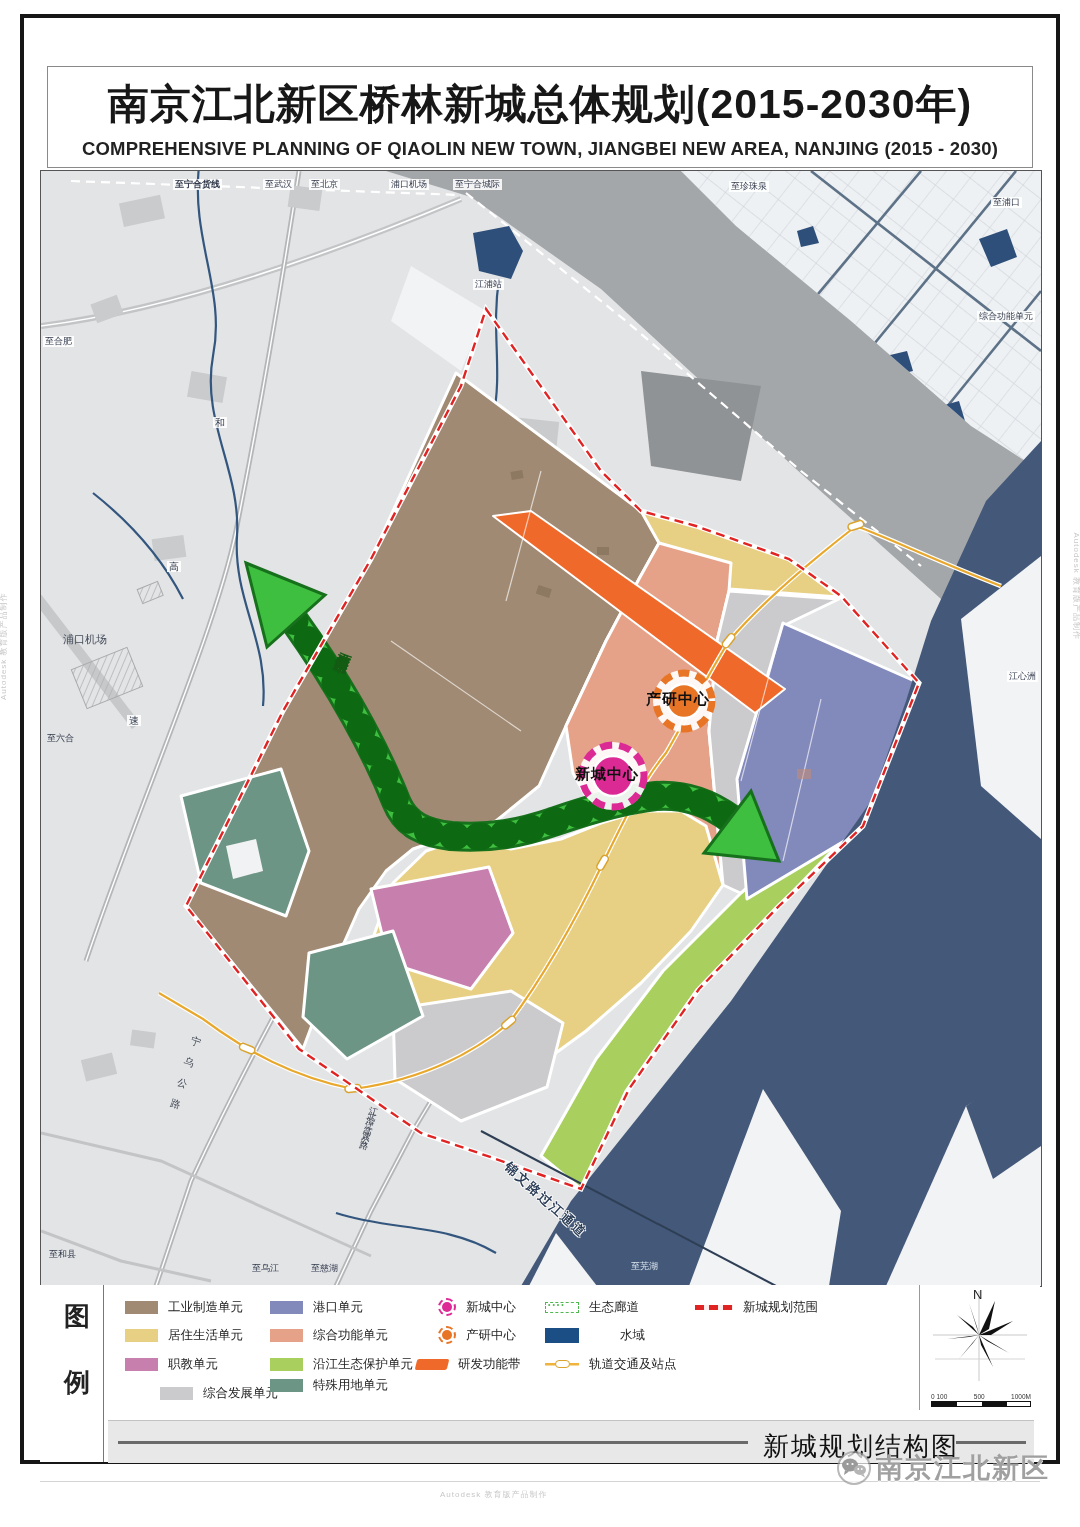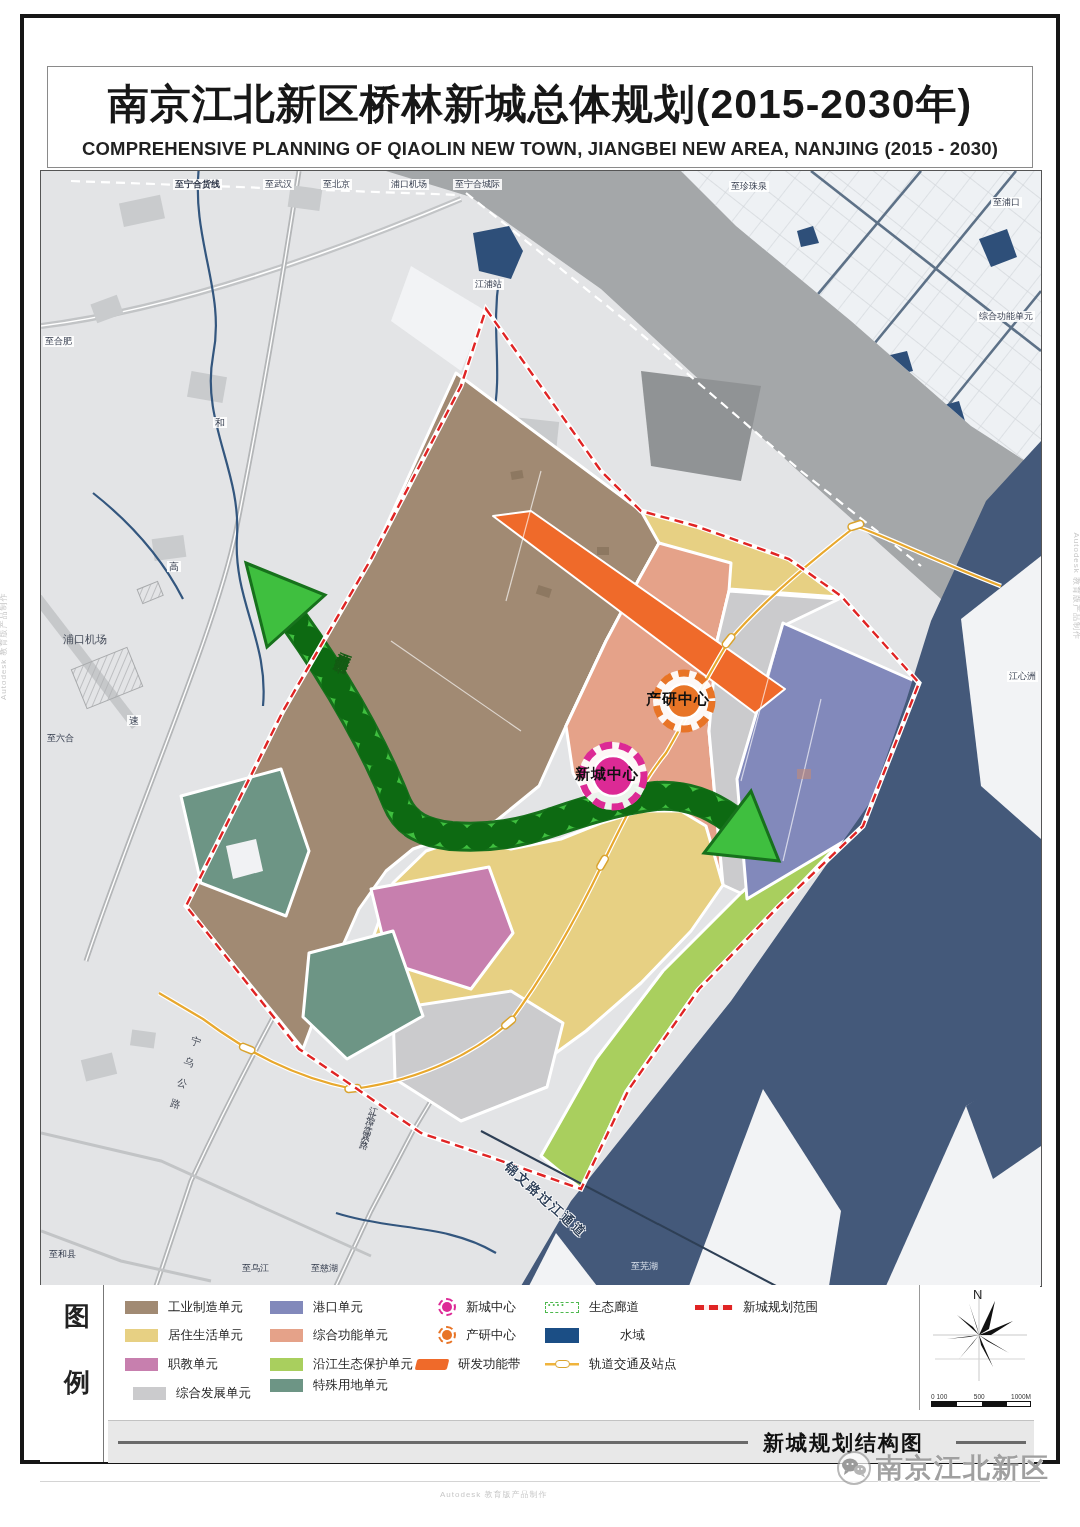--- a/index.html
+++ b/index.html
@@ -38,21 +38,21 @@
   .kind-rail{width:34px;height:9px;position:relative;background:linear-gradient(#f0b43c,#f0b43c) center/100% 2.5px no-repeat;}
   .kind-rail::after{content:'';position:absolute;left:10px;top:0;width:13px;height:6px;border:1.5px solid #d9a32e;border-radius:4px;background:#fff;}
   .kind-boundary{width:38px;height:5px;background:repeating-linear-gradient(90deg,var(--c) 0 9px,#ffecec 9px 14px);}
   .compass{position:absolute;left:885px;top:2px;width:110px;height:122px;}
   .compass .n{position:absolute;left:48px;top:0;font-size:13px;color:#222;}
   .scalebar{position:absolute;left:6px;top:106px;width:100px;}
   .scalebar .ticks{display:flex;justify-content:space-between;font-size:6.5px;color:#333;}
   .scalebar .bar{height:3.5px;margin-top:1px;background:repeating-linear-gradient(90deg,#111 0 25px,#fff 25px 50px);border:.5px solid #111;}
   .footbar{position:absolute;left:108px;top:1420px;width:926px;height:42px;background:#e8e8e8;border-top:1px solid #c2c2c2;}
   .footbar .rule{position:absolute;top:20px;height:2.5px;background:#6a6a6a;}
-  .foot-title{position:absolute;left:655px;top:8px;font-size:21px;font-weight:bold;letter-spacing:2px;color:#111;}
+  .foot-title{position:absolute;left:655px;top:8px;font-size:26px;font-weight:normal;letter-spacing:2px;color:#111;}
   .underline{position:absolute;left:40px;top:1481px;width:1000px;height:1px;background:#d4d4d4;}
   .brand{position:absolute;left:836px;top:1450px;display:flex;align-items:center;gap:4px;z-index:9;}
   .brand-text{font-size:27px;font-weight:bold;color:#a0a0a0;letter-spacing:2px;text-shadow:0 1px 0 #fff;}
 </style>
 </head>
 <body>
 
 <div class="page">
   <div class="wm" style="left:430px;top:24px;">Autodesk 教育版产品制作</div>
   <div class="wm wm-left">Autodesk 教育版产品制作</div>
@@ -211,33 +211,33 @@
       </g>
       <g>
         <circle cx="572" cy="605" r="34" fill="#ffffff" opacity=".92"></circle>
         <circle cx="572" cy="605" r="31" fill="none" stroke="#dc2a95" stroke-width="7" stroke-dasharray="12 7"></circle>
         <circle cx="572" cy="605" r="20" fill="#dc2a95" stroke="#ffffff" stroke-width="2.5"></circle>
       </g>
     </svg>
 
     <span class="ml" style="left:132px;top:8px;font-weight:bold;">至宁合货线</span>
     <span class="ml" style="left:222px;top:8px;">至武汉</span>
-    <span class="ml" style="left:280px;top:8px;">至北京</span>
+    <span class="ml" style="left:268px;top:8px;">至北京</span>
     <span class="ml" style="left:348px;top:8px;">浦口机场</span>
     <span class="ml" style="left:412px;top:8px;">至宁合城际</span>
     <span class="ml" style="left:688px;top:10px;">至珍珠泉</span>
     <span class="ml" style="left:950px;top:26px;">至浦口</span>
     <span class="ml" style="left:432px;top:108px;">江浦站</span>
     <span class="ml" style="left:936px;top:140px;">综合功能单元</span>
     <span class="ml" style="left:2px;top:165px;">至合肥</span>
     <span class="ml" style="left:966px;top:500px;">江心洲</span>
     <span class="ml ml-bare" style="left:20px;top:463px;font-size:11px;color:#474e5c;">浦口机场</span>
     <span class="ml ml-bare" style="left:4px;top:562px;">至六合</span>
     <span class="ml ml-bare" style="left:6px;top:1078px;">至和县</span>
-    <span class="ml ml-bare" style="left:199px;top:1092px;font-family:Liberation Serif, serif;">至乌江</span>
+    <span class="ml ml-bare" style="left:209px;top:1092px;font-family:Liberation Serif, serif;">至乌江</span>
     <span class="ml ml-bare" style="left:268px;top:1092px;">至慈湖</span>
     <span class="ml ml-bare ml-onwater" style="left:588px;top:1090px;">至芜湖</span>
     <span class="ml ml-center" style="left:603px;top:522px;">产研中心</span>
     <span class="ml ml-center" style="left:532px;top:597px;">新城中心</span>
     <span class="ml ml-corridor" style="left:300px;top:472px;">石碛河休闲景观带</span>
     <span class="ml ml-river" style="left:468px;top:988px;">锦文路过江通道</span>
     <span class="ml ml-vert" style="left:138px;top:855px;font-size:10px;letter-spacing:22px;transform:rotate(18deg);">宁乌公路</span>
     <span class="ml ml-vert" style="left:322px;top:928px;font-size:9px;letter-spacing:5px;transform:rotate(15deg);">江北沿江高速公路</span>
     <span class="ml" style="left:126px;top:390px;font-size:10px;">高</span>
     <span class="ml" style="left:86px;top:544px;font-size:10px;">速</span>
@@ -255,21 +255,21 @@
         <span class="leg-label">工业制造单元</span>
       </div>
     <div class="leg-item" style="left:85px;top:42px;">
         <span class="leg-icon kind-swatch" style="--c: #e7d083;"></span>
         <span class="leg-label">居住生活单元</span>
       </div>
     <div class="leg-item" style="left:85px;top:71px;">
         <span class="leg-icon kind-swatch" style="--c: #c77fae;"></span>
         <span class="leg-label">职教单元</span>
       </div>
-    <div class="leg-item" style="left:69px;top:100px;padding-left:24px;">
+    <div class="leg-item" style="left:96px;top:100px;padding-left:24px;">
         <span class="leg-icon kind-swatch" style="--c: #cbcbcd;"></span>
         <span class="leg-label">综合发展单元</span>
       </div>
 
     <div class="leg-item" style="left:230px;top:14px;">
         <span class="leg-icon kind-swatch" style="--c: #8289bb;"></span>
         <span class="leg-label">港口单元</span>
       </div>
     <div class="leg-item" style="left:230px;top:42px;">
         <span class="leg-icon kind-swatch" style="--c: #e5a289;"></span>

